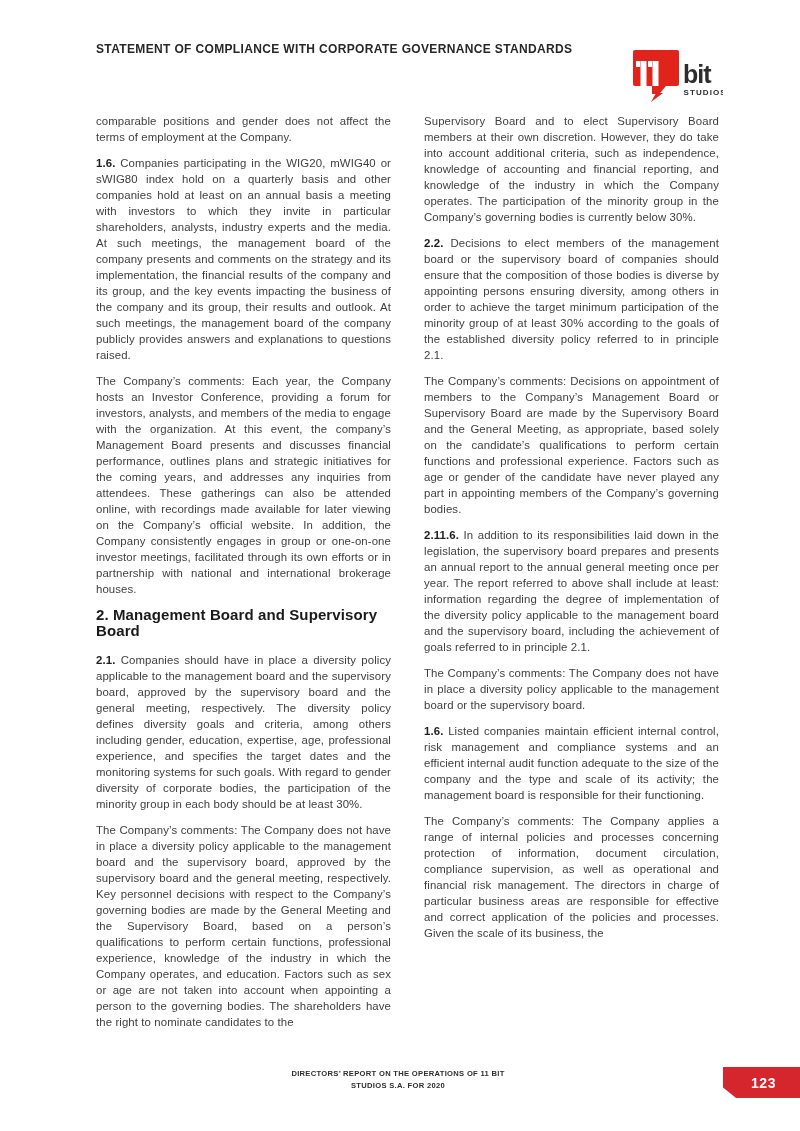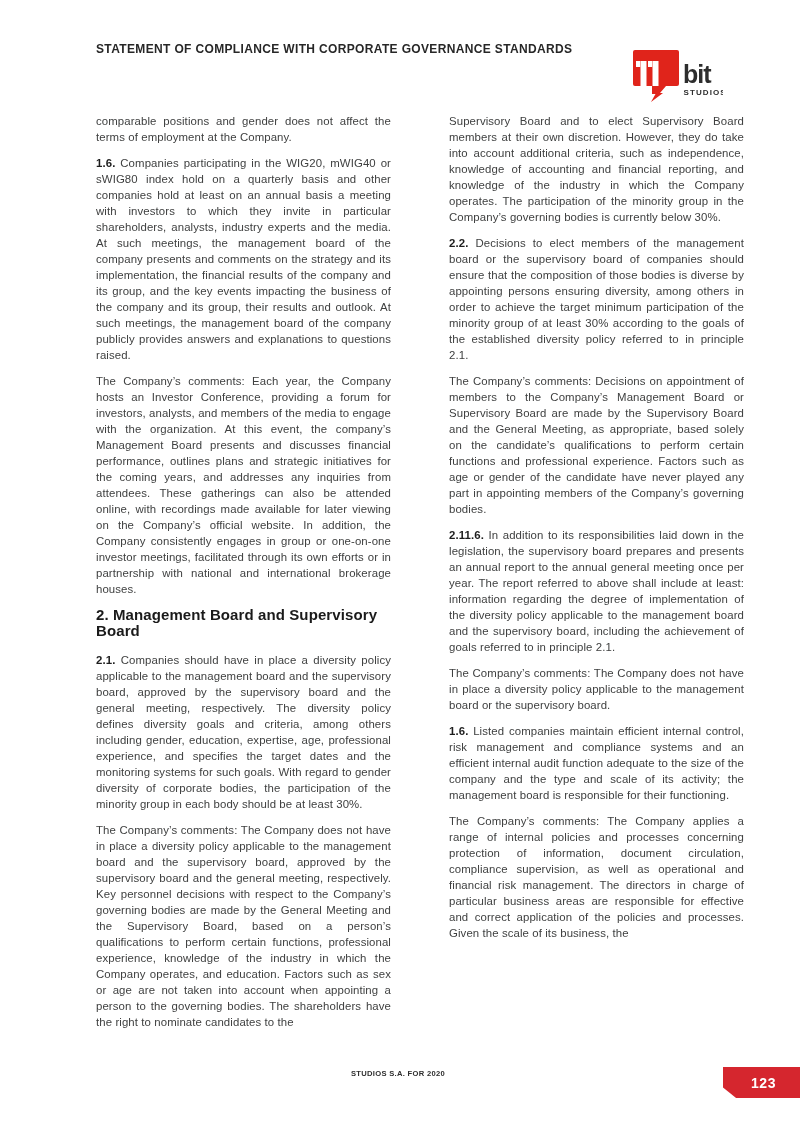--- a/index.html
+++ b/index.html
@@ -19,21 +19,21 @@
   }
 
   .logo { position: absolute; left: 633px; top: 50px; }
 
   .col {
     position: absolute; top: 113px; width: 295px;
     font-size: 11.4px; line-height: 16px; letter-spacing: 0.1px;
     color: #3f4040; text-align: justify;
   }
   .col-left  { left: 96px; }
-  .col-right { left: 449px; }
+  .col-right { left: 424px; }
 
   .col p.para { margin: 0 0 10px 0; }
   .col p.para strong { color: #1d1d1d; font-weight: 700; }
   .col h3.heading {
     font-size: 15px; font-weight: 700; color: #1a1a1a;
     margin: 8px 0 13px 0; text-align: left; letter-spacing: 0.1px;
   }
   .col h3.heading.gap { margin-top: 32px; }
 
   .footer-caption {
@@ -88,20 +88,21 @@
       <p class="para">Supervisory Board and to elect Supervisory Board members at their own discretion. However, they do take into account additional criteria, such as independence, knowledge of accounting and financial reporting, and knowledge of the industry in which the Company operates. The participation of the minority group in the Company’s governing bodies is currently below 30%.</p>
       <p class="para"><strong>2.2. </strong>Decisions to elect members of the management board or the supervisory board of companies should ensure that the composition of those bodies is diverse by appointing persons ensuring diversity, among others in order to achieve the target minimum participation of the minority group of at least 30% according to the goals of the established diversity policy referred to in principle 2.1.</p>
       <p class="para">The Company’s comments: Decisions on appointment of members to the Company’s Management Board or Supervisory Board are made by the Supervisory Board and the General Meeting, as appropriate, based solely on the candidate’s qualifications to perform certain functions and professional experience. Factors such as age or gender of the candidate have never played any part in appointing members of the Company’s governing bodies.</p>
       <p class="para"><strong>2.11.6. </strong>In addition to its responsibilities laid down in the legislation, the supervisory board prepares and presents an annual report to the annual general meeting once per year. The report referred to above shall include at least: information regarding the degree of implementation of the diversity policy applicable to the management board and the supervisory board, including the achievement of goals referred to in principle 2.1.</p>
       <p class="para">The Company’s comments: The Company does not have in place a diversity policy applicable to the management board or the supervisory board.</p>
       <p class="para"><strong>1.6. </strong>Listed companies maintain efficient internal control, risk management and compliance systems and an efficient internal audit function adequate to the size of the company and the type and scale of its activity; the management board is responsible for their functioning.</p>
       <p class="para">The Company’s comments: The Company applies a range of internal policies and processes concerning protection of information, document circulation, compliance supervision, as well as operational and financial risk management. The directors in charge of particular business areas are responsible for effective and correct application of the policies and processes. Given the scale of its business, the</p>
     </div>
 
   <div class="footer-caption">
+    <div>DIRECTORS’ REPORT ON THE OPERATIONS OF 11 BIT</div>
     <div>STUDIOS S.A. FOR 2020</div>
   </div>
 
   <div class="page-badge">
     <span class="num">123</span>
   </div>
 
 </div>
 
 </body></html>

